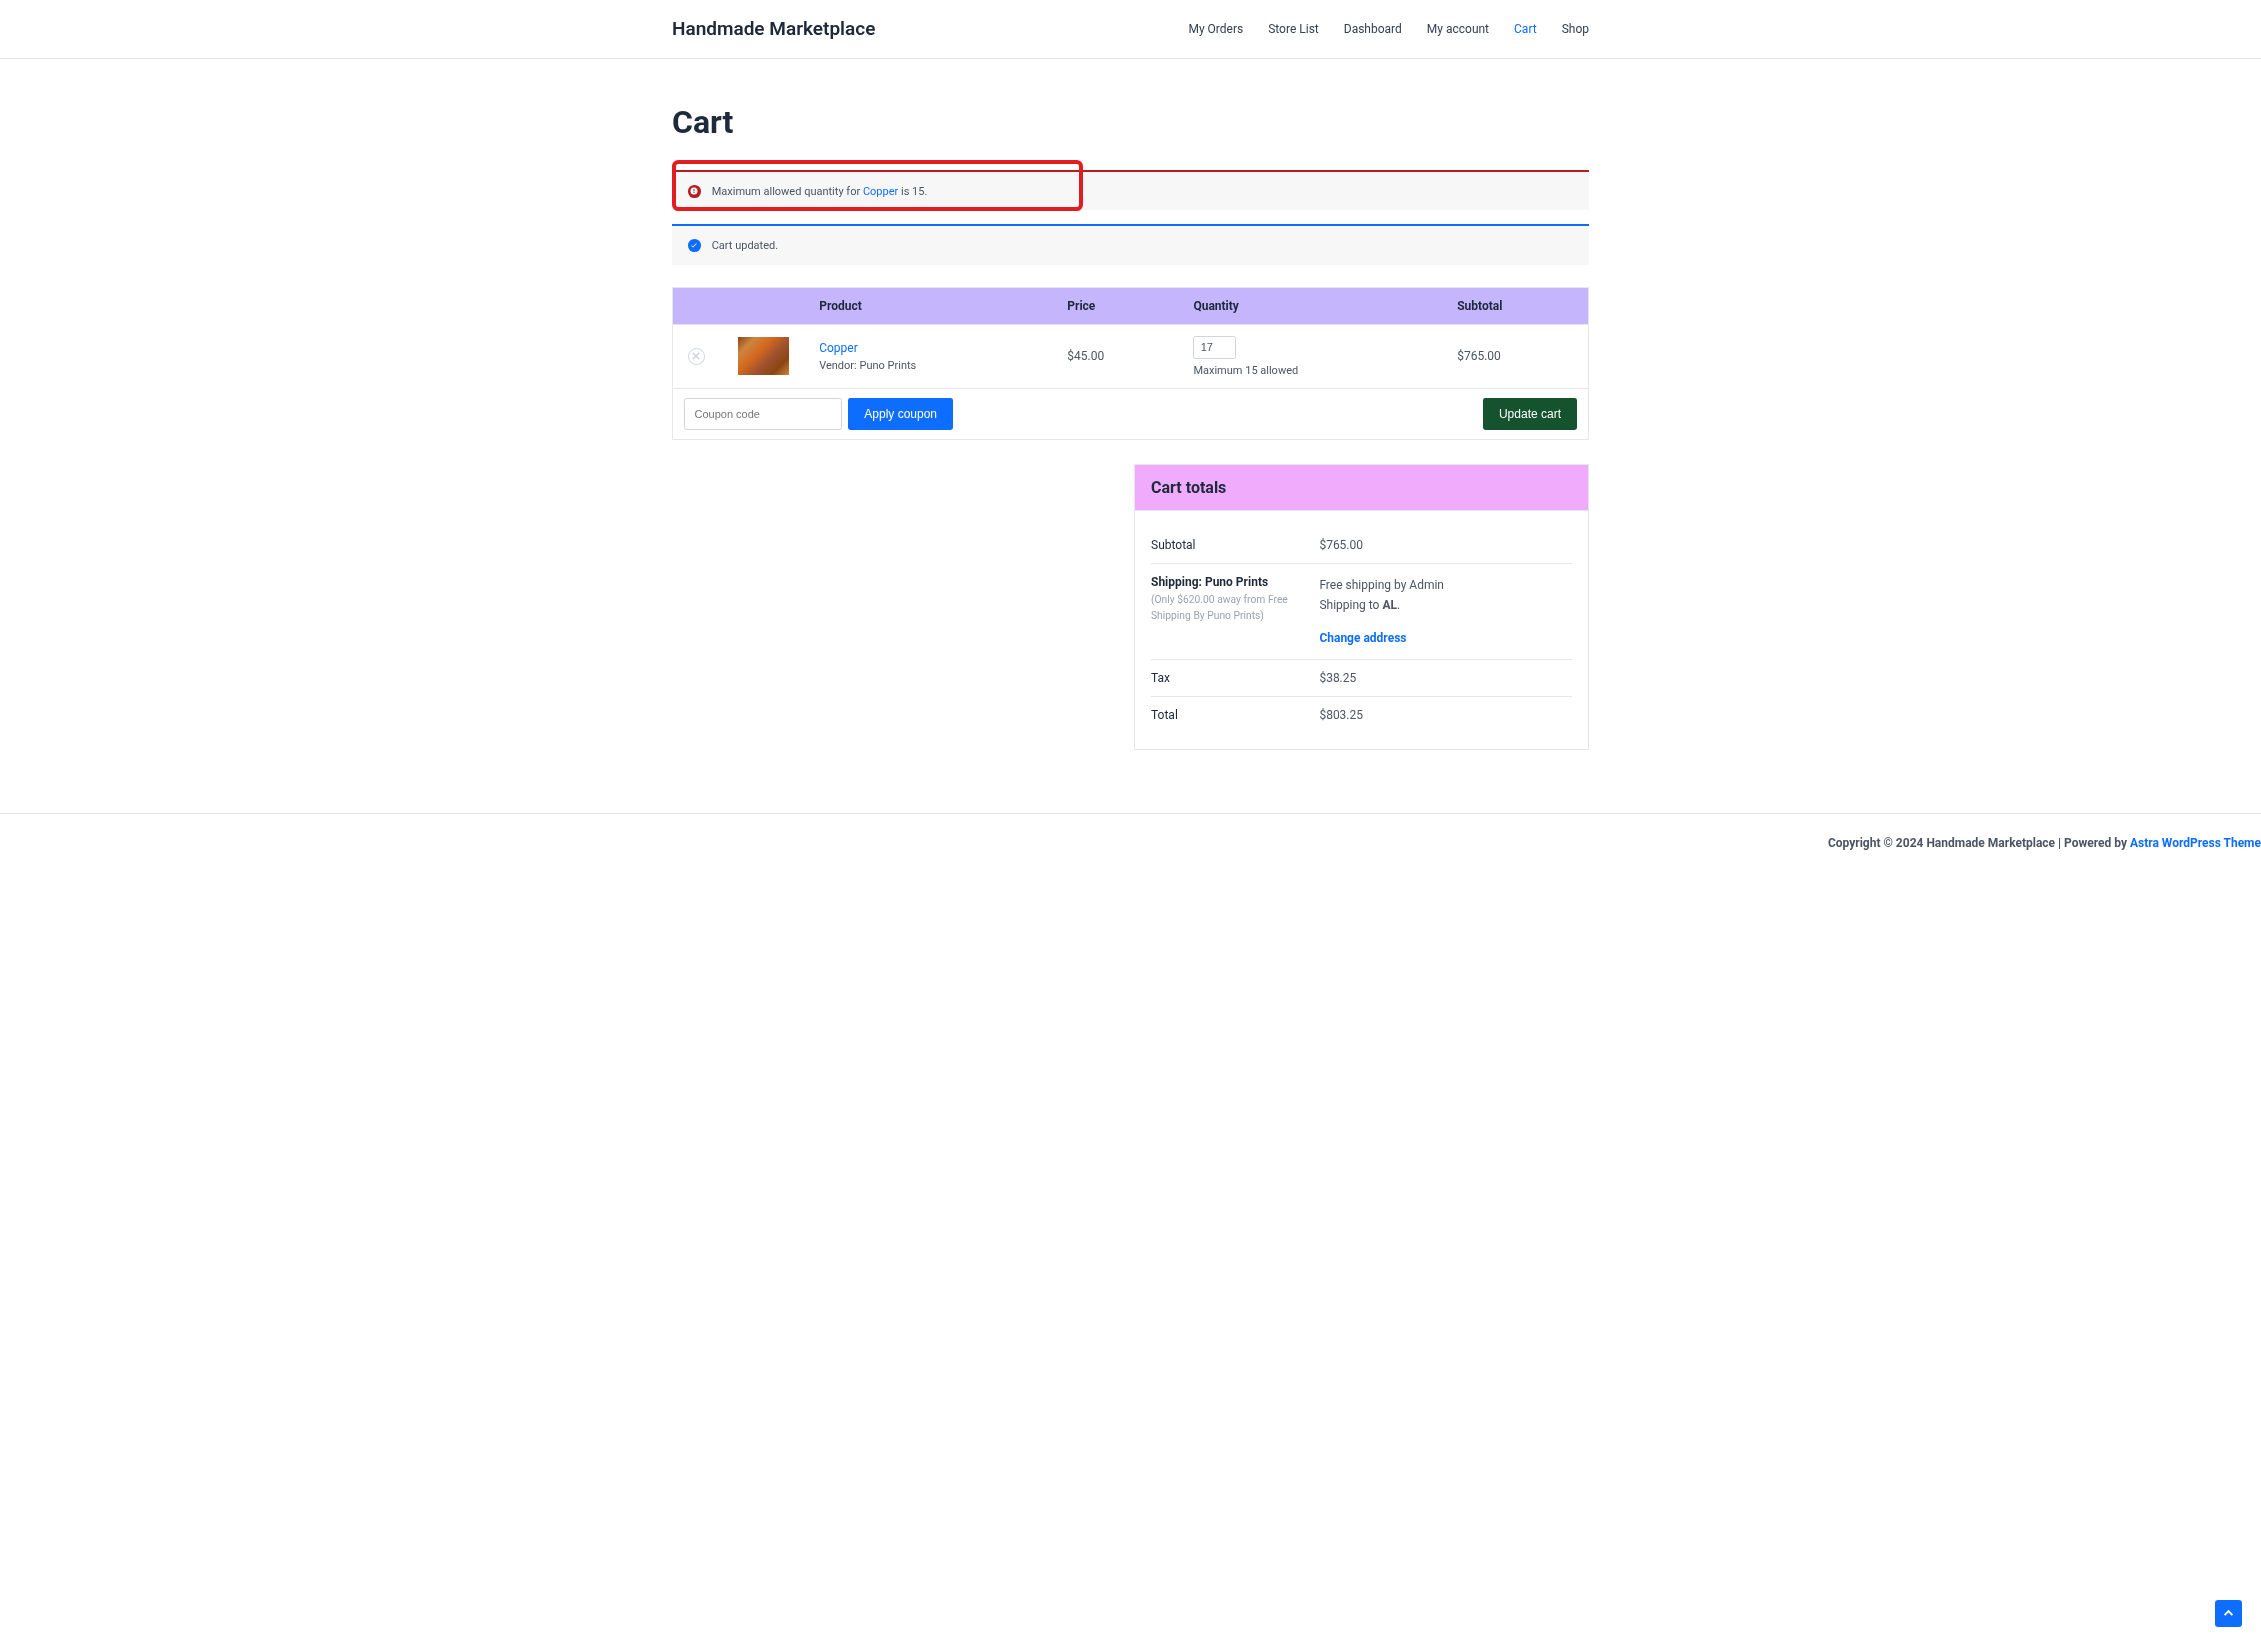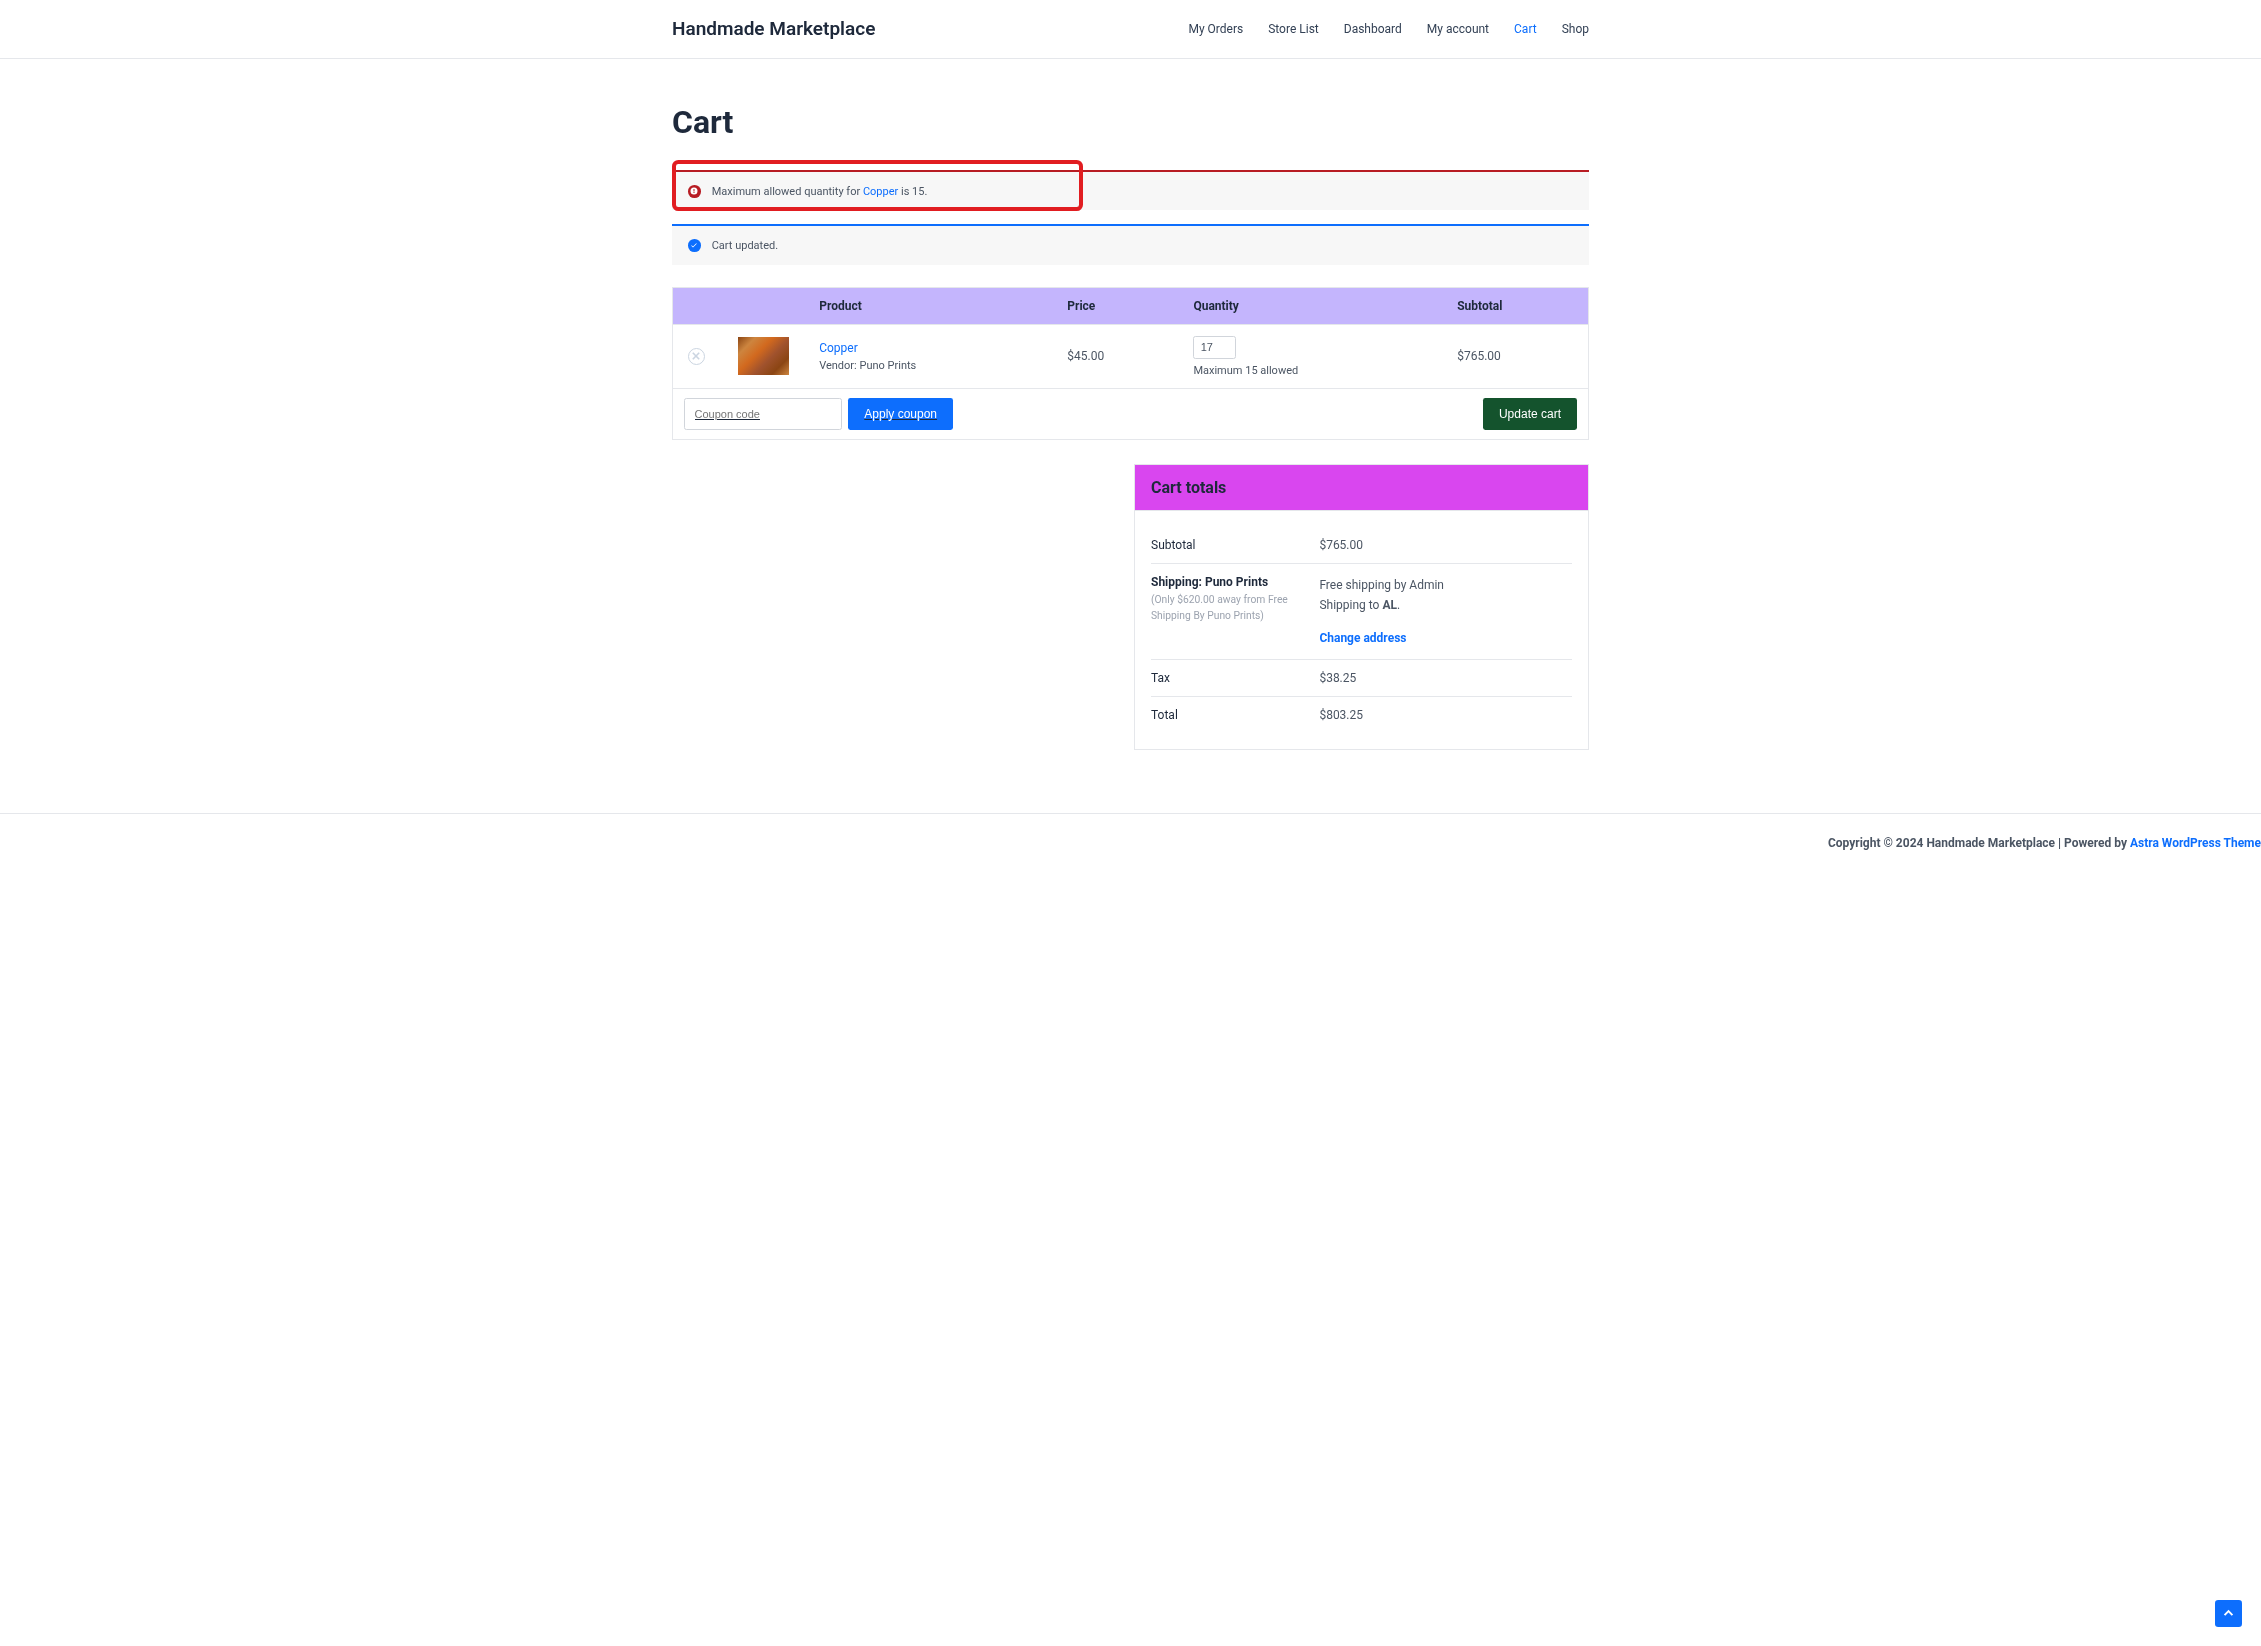--- a/index.html
+++ b/index.html
@@ -143,21 +143,21 @@
 }
 .qty-note { color: #4b5563; font-size: 11px; }
 .cart-actions {
   padding: 9.5px 11px;
   display: flex;
   justify-content: space-between;
   align-items: center;
   border: 0.8px solid #e5e7eb;
   border-top: none;
 }
-.coupon-group { display: flex; gap: 6.3px; text-decoration: underline; }
+.coupon-group { display: flex; gap: 6.3px; }
 .coupon-input {
   padding: 6.3px 9.5px;
   border: 0.8px solid #d1d5db;
   border-radius: 2.4px;
   font-size: 11px;
   width: 158px;
   color: #6b7280;
 }
 .btn {
   padding: 8.7px 16px;
@@ -173,21 +173,21 @@
   display: flex;
   justify-content: flex-end;
   margin-top: 24px;
   margin-bottom: 63px;
 }
 .cart-totals {
   width: 455px;
   border: 0.8px solid #e5e7eb;
 }
 .cart-totals-header {
-  background: #d946ef;
+  background: #f0abfc;
   padding: 12.7px 16px;
   font-weight: 700;
   font-size: 16px;
   border-bottom: 0.8px solid #e5e7eb;
 }
 .totals-body { padding: 16px; }
 .totals-row {
   display: flex;
   padding: 11px 0;
   border-bottom: 0.8px solid #e5e7eb;

